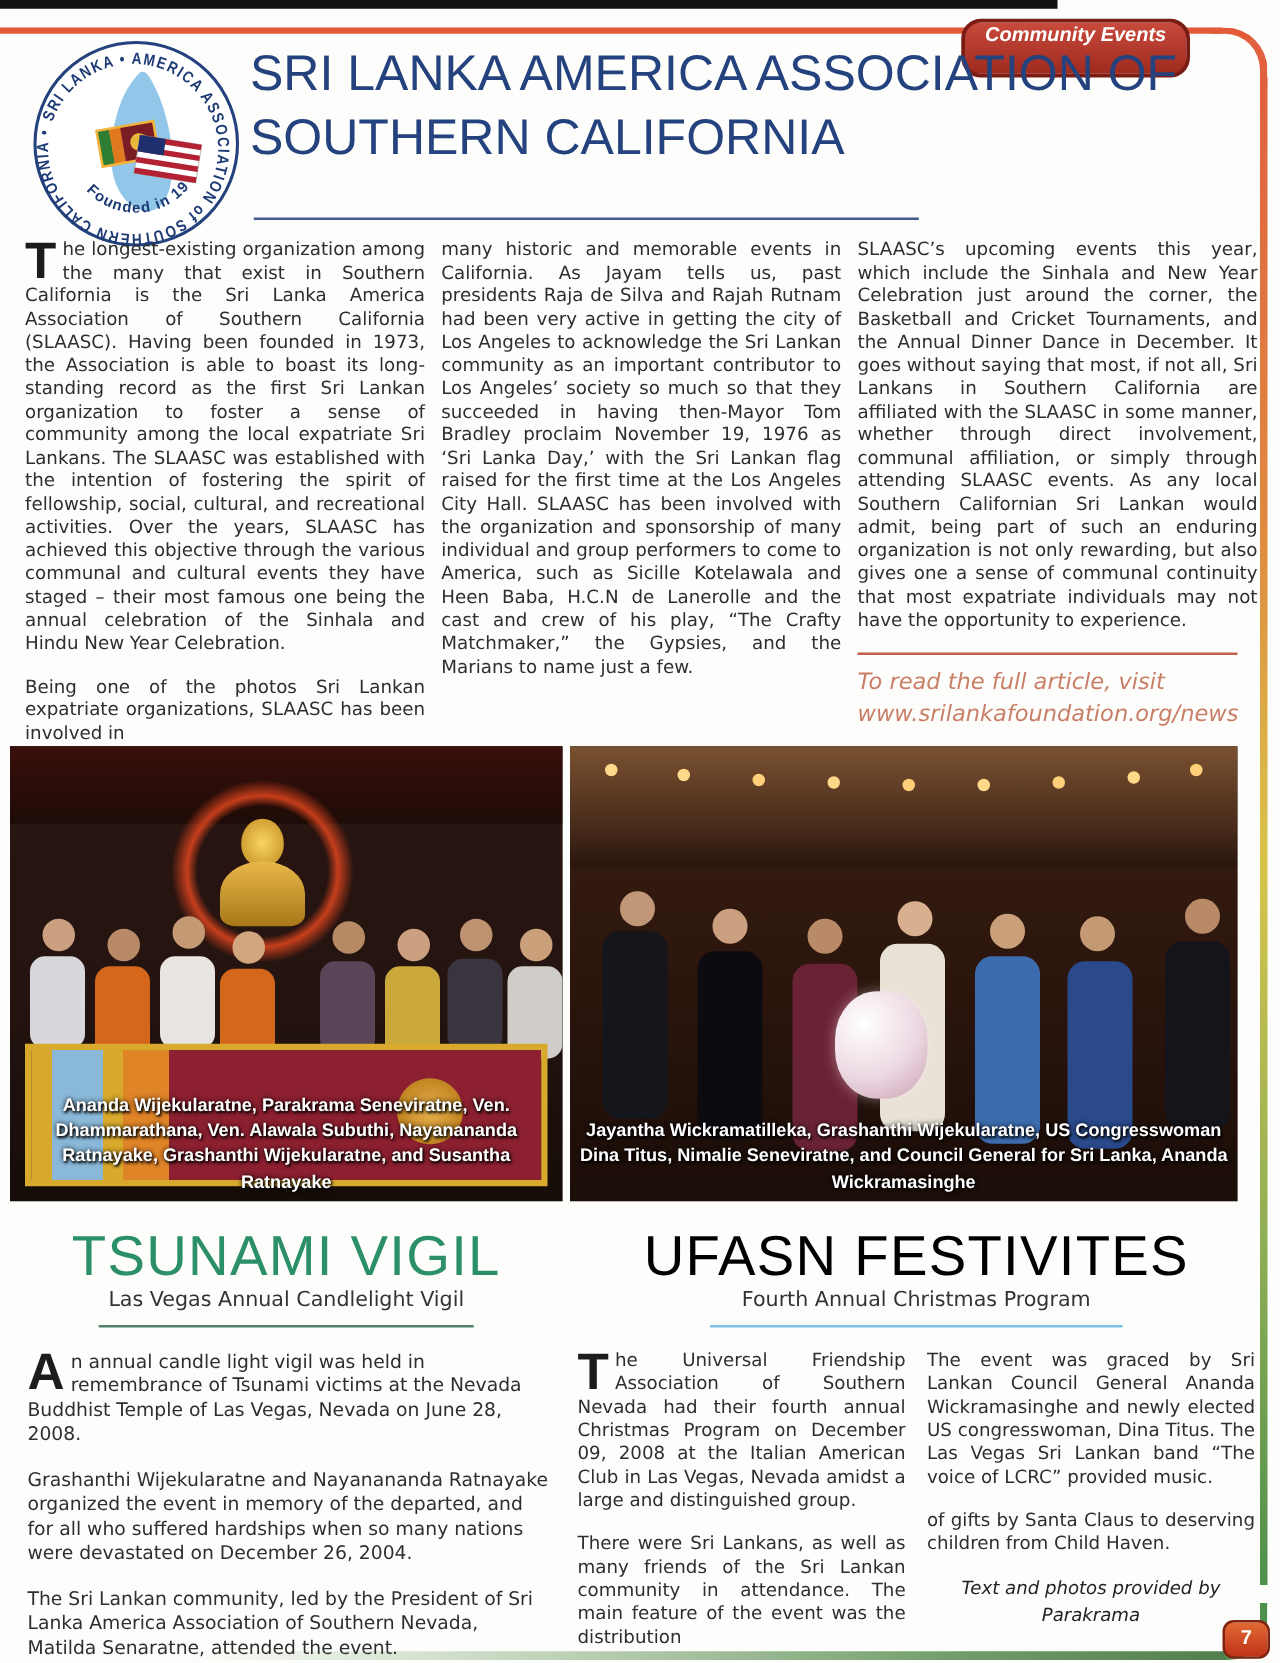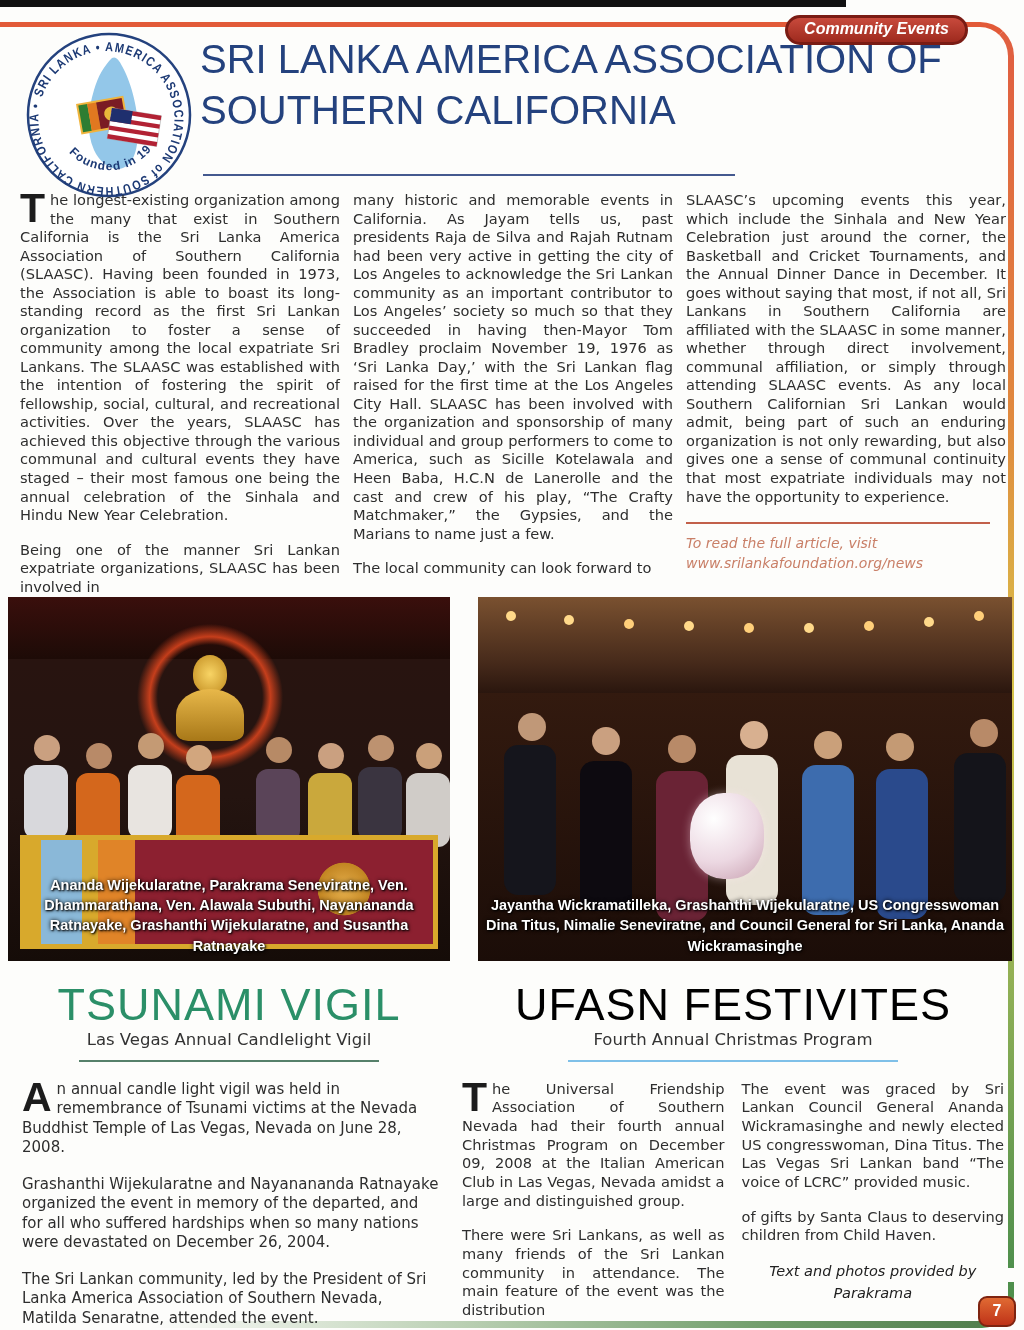--- a/index.html
+++ b/index.html
@@ -12,40 +12,40 @@
   .top-line{position:absolute;left:0;top:22px;right:46px;height:5px;background:#e25a38;}
   .corner-tr{position:absolute;top:22px;right:10px;width:40px;height:44px;
     border-top:5px solid #e25a38;border-right:6px solid #e06040;border-top-right-radius:34px;}
   .right-line{position:absolute;right:10px;top:62px;width:6px;height:1206px;
     background:linear-gradient(180deg,#e06040 0%,#e08a3e 30%,#d8c44a 52%,#8cae55 78%,#4f8f4c 100%);}
   .corner-br{position:absolute;bottom:2px;right:10px;width:40px;height:40px;
     border-bottom:6px solid #4f8f4c;border-right:6px solid #4f8f4c;border-bottom-right-radius:32px;}
   .bottom-line{position:absolute;left:150px;right:44px;bottom:2px;height:7px;
     background:linear-gradient(90deg,rgba(255,255,255,0) 0%,#b9cfb2 38%,#6f9c69 75%,#527f4e 100%);}
   
-  .badge{position:absolute;top:15px;right:56px;background:linear-gradient(#c84a3c,#9e2a1e);
-    border:3px solid #7a1c14;border-radius:16px;padding:2px 16px 4px;color:#fff;
+  .badge{position:absolute;top:15px;right:72px;background:linear-gradient(#c84a3c,#9e2a1e);
+    border:3px solid #7a1c14;border-radius:16px;padding:2px 16px 21px;color:#fff;
     font-family:"Liberation Sans",sans-serif;font-weight:700;font-style:italic;font-size:16px;}
   
   .logo{position:absolute;left:26px;top:32px;width:166px;height:166px;}
   
   .page-title{position:absolute;left:200px;top:34px;width:800px;
     font-family:"Liberation Sans",sans-serif;font-size:40px;line-height:1.28;color:#24427e;}
   .title-rule{position:absolute;left:203px;top:174px;width:532px;height:2px;background:#44598f;}
   
   .article{position:absolute;left:20px;top:191px;width:986px;display:flex;gap:13px;
     font-size:14.6px;line-height:1.27;text-align:justify;}
   .article .col{flex:1;min-width:0;}
   .article p{margin:0 0 16px;}
   .dc{float:left;font-family:"Liberation Sans",sans-serif;font-weight:700;color:#1c1c1c;
     font-size:41px;line-height:33px;padding:1px 5px 0 0;}
   .note-rule{width:95%;height:2px;background:#c2604a;margin:4px 0 9px;}
-  .note{color:#c97f67;font-style:italic;font-size:14px;line-height:1.45;text-align:left;}
-  
-  .photos{position:absolute;left:8px;top:597px;display:flex;gap:28px;}
+  .note{color:#c97f67;font-style:italic;font-size:18px;line-height:1.45;text-align:left;}
+  
+  .photos{position:absolute;left:8px;top:597px;display:flex;gap:6px;}
   .photo{position:relative;height:364px;overflow:hidden;background:#1c110c;}
   .photo.pl{width:442px;}
   .photo.pr{width:534px;}
   .caption{position:absolute;left:0;right:0;bottom:5px;z-index:5;text-align:center;color:#fff;
     font-family:"Liberation Sans",sans-serif;font-weight:700;font-size:14.5px;line-height:1.4;
     padding:0 4px;text-shadow:1px 1px 2px #000,0 0 4px #000;}
   
   .l-bg{position:absolute;inset:0;background:linear-gradient(180deg,#2a1410 0%,#241410 55%,#150c08 100%);}
   .l-canopy{position:absolute;top:0;left:0;right:0;height:62px;background:linear-gradient(180deg,#3a0f0c,#1d0b07);}
   .l-halo{position:absolute;left:120px;top:18px;width:164px;height:164px;border-radius:50%;
@@ -149,25 +149,24 @@
 
 <div class="page-title">
   <div>SRI LANKA AMERICA ASSOCIATION OF</div>
   <div>SOUTHERN CALIFORNIA</div>
 </div>
 <div class="title-rule"></div>
 
 <div class="article">
   <div class="col">
     <p><span class="dc">T</span><span>he longest-existing organization among the many that exist in Southern California is the Sri Lanka America Association of Southern California (SLAASC).  Having been founded in 1973, the Association is able to boast its long-standing record as the first Sri Lankan organization to foster a sense of community among the local expatriate Sri Lankans.  The SLAASC was established with the intention of fostering the spirit of fellowship, social, cultural, and recreational activities.  Over the years, SLAASC has achieved this objective through the various communal and cultural events they have staged – their most famous one being the annual celebration of the Sinhala and Hindu New Year Celebration.</span></p>
-    <p>Being one of the manner Sri Lankan expatriate organizations, SLAASC has been involved in</p>
+    <p>Being one of the photos Sri Lankan expatriate organizations, SLAASC has been involved in</p>
   </div>
   <div class="col">
     <p>many historic and memorable events in California.  As Jayam tells us, past presidents Raja de Silva and Rajah Rutnam had been very active in getting the city of Los Angeles to acknowledge the Sri Lankan community as an important contributor to Los Angeles’ society so much so that they succeeded in having then-Mayor Tom Bradley proclaim November 19, 1976 as ‘Sri Lanka Day,’ with the Sri Lankan flag raised for the first time at the Los Angeles City Hall. SLAASC has been involved with the organization and sponsorship of many individual and group performers to come to America, such as Sicille Kotelawala and Heen Baba, H.C.N de Lanerolle and the cast and crew of his play, “The Crafty Matchmaker,” the Gypsies, and the Marians to name just a few.</p>
-    <p>The local community can look forward to</p>
   </div>
   <div class="col">
     <p>SLAASC’s upcoming events this year, which include the Sinhala and New Year Celebration just around the corner, the Basketball and Cricket Tournaments, and the Annual Dinner Dance in December.  It goes without saying that most, if not all, Sri Lankans in Southern California are affiliated with the SLAASC in some manner, whether through direct involvement, communal affiliation, or simply through attending SLAASC events.  As any local Southern Californian Sri Lankan would admit, being part of such an enduring organization is not only rewarding, but also gives one a sense of communal continuity that most expatriate individuals may not have the opportunity to experience.</p>
     <div class="note-rule"></div>
     <div class="note">
       <div>To read the full article, visit</div>
       <div>www.srilankafoundation.org/news</div>
     </div>
   </div>
 </div>

